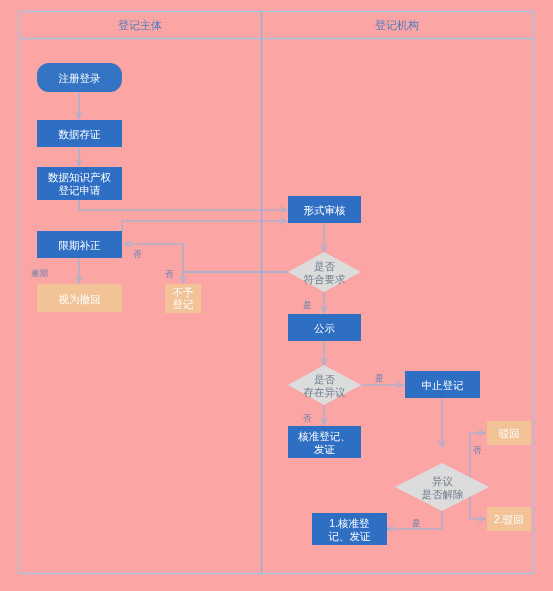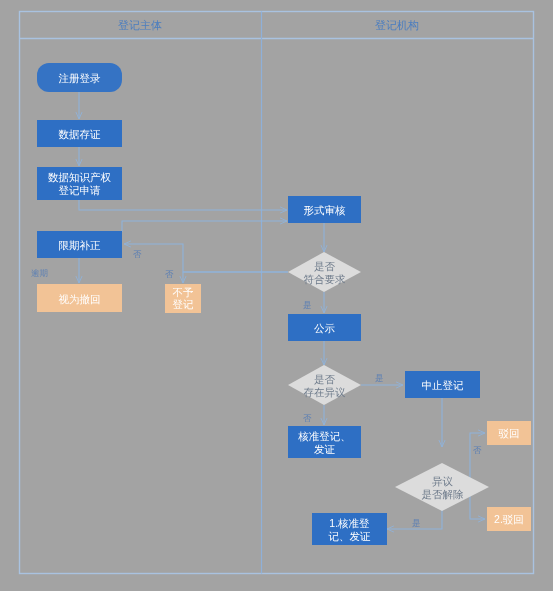--- a/index.html
+++ b/index.html
@@ -1,17 +1,17 @@
 <!DOCTYPE html>
 <html><head>
 <meta charset="utf-8">
 <style>
   html,body{margin:0;padding:0;background:#ffffff;}
   body{width:553px;height:591px;font-family:"Liberation Sans","DejaVu Sans",sans-serif;}
-  #stage{position:relative;width:553px;height:591px;overflow:hidden;background:#a3a3a3;}
+  #stage{position:relative;width:553px;height:591px;overflow:hidden;background:#fca5a5;}
   svg{display:block;}
   .lane-title{font-size:11px;fill:#4a7dc0;}
   .nodelbl{font-size:10.5px;fill:#ffffff;}
   .nodelbl.dark{fill:#6e7b8b;}
   .edgelbl{font-size:8.5px;fill:#5b7fb4;}
 </style>
 </head>
 <body>
 
 <div id="stage">

